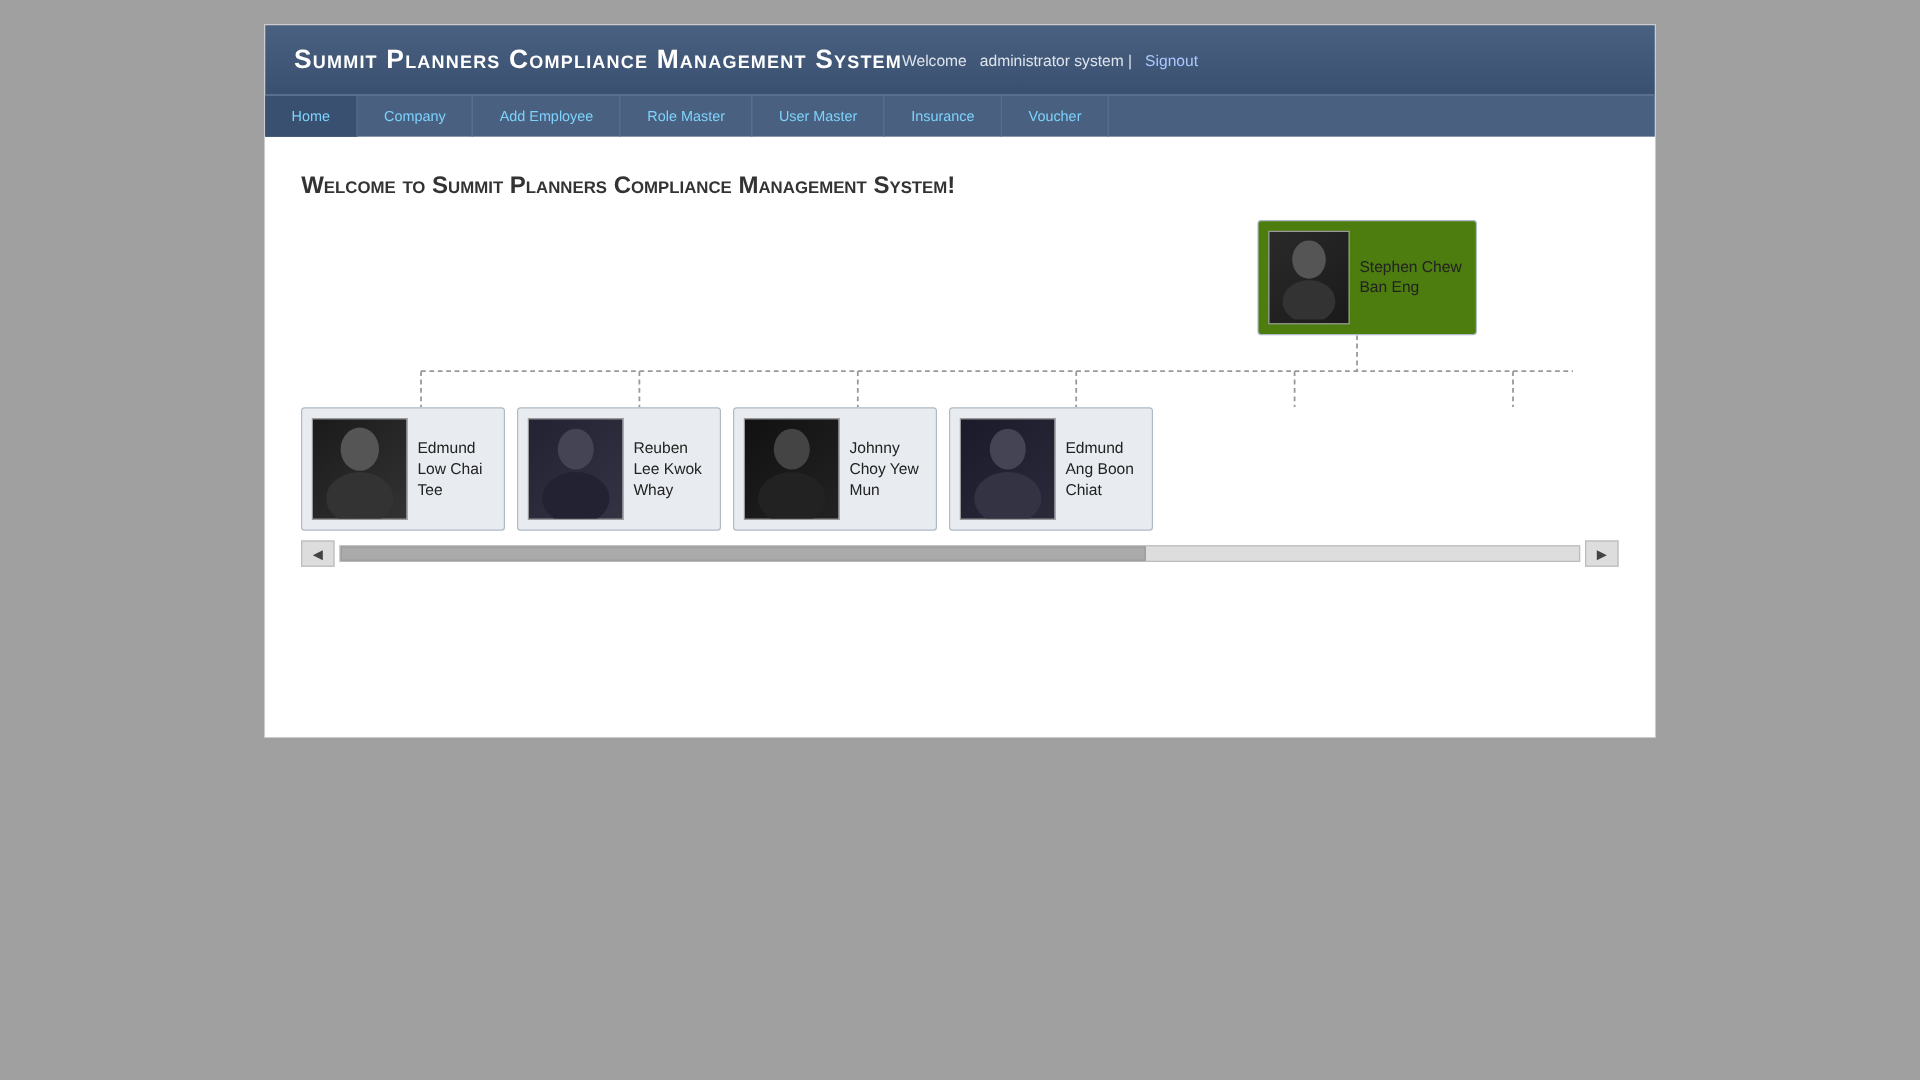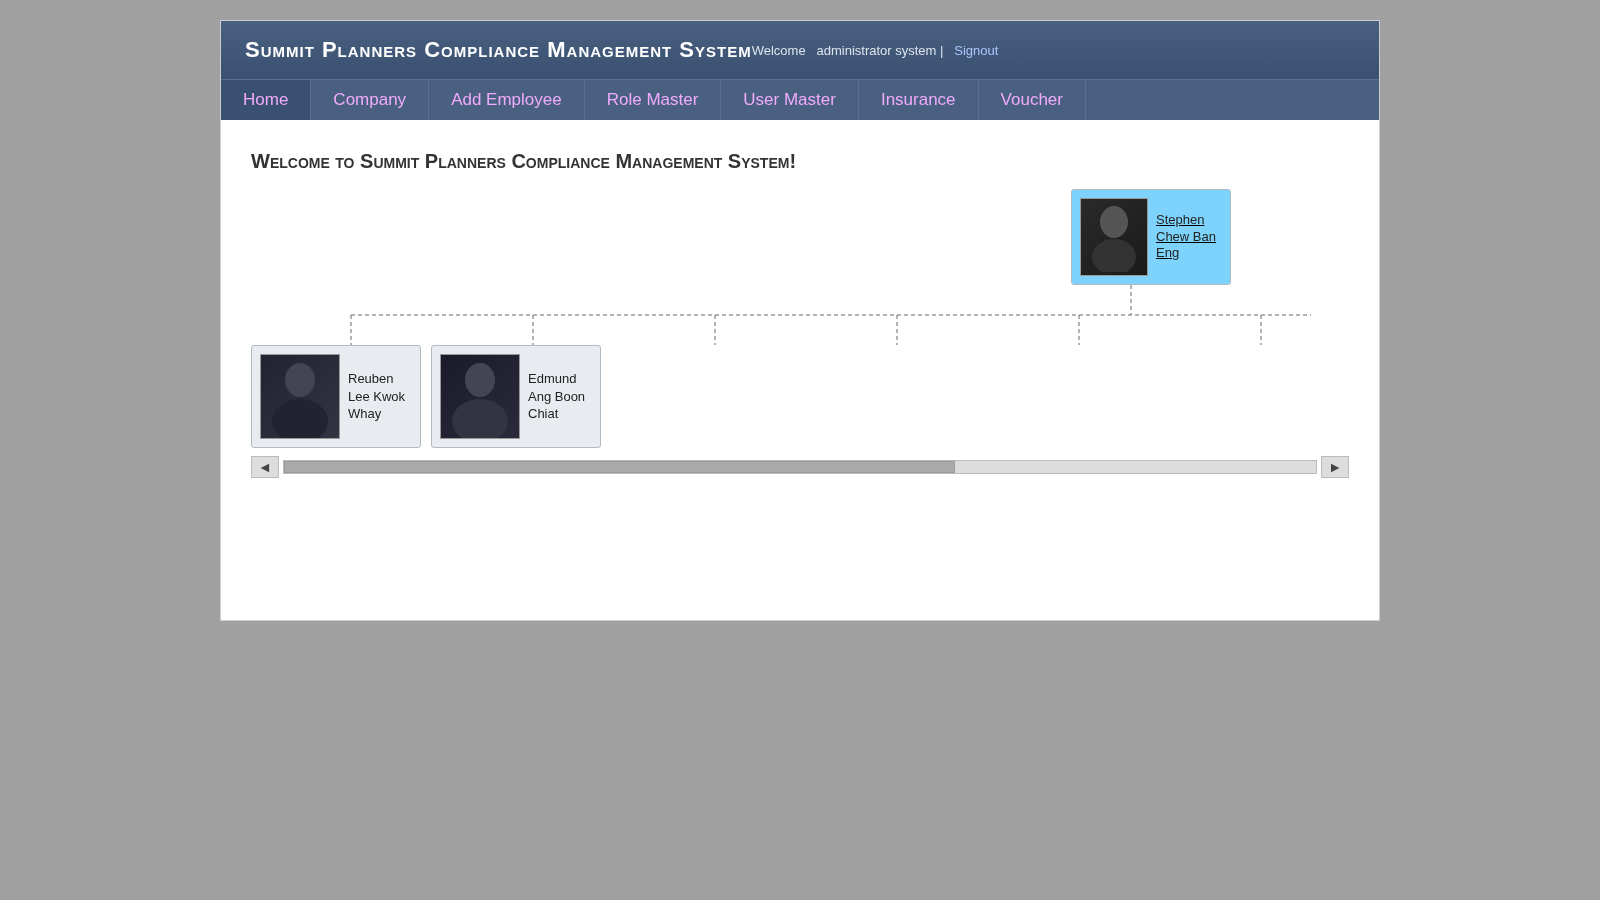--- a/index.html
+++ b/index.html
@@ -39,23 +39,23 @@
       color: #aac8ff;
       text-decoration: none;
     }
     .navbar {
       background: #4a6080;
       display: flex;
       padding: 0;
       border-top: 1px solid #5a7090;
     }
     .nav-item {
-      color: #f0abfc;
+      color: #7dd3fc;
       padding: 10px 22px;
-      font-size: 17px;
+      font-size: 12px;
       cursor: pointer;
       border-right: 1px solid #5a7090;
     }
     .nav-item:hover, .nav-item.active {
       background: #3a5070;
     }
     .content {
       background: #fff;
       padding: 30px 30px 40px 30px;
       min-height: 500px;
@@ -77,30 +77,29 @@
     }
     
     .top-level {
       display: flex;
       justify-content: flex-end;
       padding-right: 120px;
       margin-bottom: 0;
       position: relative;
     }
     .org-node {
-      background: #7dd3fc;
+      background: #4d7c0f;
       border: 1px solid #b0bac5;
       border-radius: 3px;
       padding: 8px;
       display: flex;
       align-items: center;
       gap: 8px;
-      width: 160px;
+      width: 183px;
       min-height: 90px;
-      text-decoration: underline;
     }
     .org-node-photo {
       width: 68px;
       height: 78px;
       background: #555;
       flex-shrink: 0;
       overflow: hidden;
       display: flex;
       align-items: center;
       justify-content: center;
@@ -268,31 +267,49 @@
           <line x1="100" y1="30" x2="100" y2="60" stroke="#999" stroke-width="1.5" stroke-dasharray="4,3"></line>
           <line x1="282" y1="30" x2="282" y2="60" stroke="#999" stroke-width="1.5" stroke-dasharray="4,3"></line>
           <line x1="464" y1="30" x2="464" y2="60" stroke="#999" stroke-width="1.5" stroke-dasharray="4,3"></line>
           <line x1="646" y1="30" x2="646" y2="60" stroke="#999" stroke-width="1.5" stroke-dasharray="4,3"></line>
           <line x1="828" y1="30" x2="828" y2="60" stroke="#999" stroke-width="1.5" stroke-dasharray="4,3"></line>
           <line x1="1010" y1="30" x2="1010" y2="60" stroke="#999" stroke-width="1.5" stroke-dasharray="4,3"></line>
         </svg>
 
         <div class="children-level">
 
+          <div class="child-node">
+            <div class="child-node-photo photo-edmund1">
+              <svg width="75" height="82" viewBox="0 0 75 82">
+                <ellipse cx="37" cy="24" rx="16" ry="18" fill="#555"></ellipse>
+                <ellipse cx="37" cy="65" rx="28" ry="22" fill="#333"></ellipse>
+              </svg>
+            </div>
+            <div class="child-node-name">Edmund Low Chai Tee</div>
+          </div>
 
           <div class="child-node">
             <div class="child-node-photo photo-reuben">
               <svg width="75" height="82" viewBox="0 0 75 82">
                 <ellipse cx="37" cy="24" rx="15" ry="17" fill="#445"></ellipse>
                 <ellipse cx="37" cy="65" rx="28" ry="22" fill="#223"></ellipse>
               </svg>
             </div>
             <div class="child-node-name">Reuben Lee Kwok Whay</div>
           </div>
 
+          <div class="child-node">
+            <div class="child-node-photo photo-johnny">
+              <svg width="75" height="82" viewBox="0 0 75 82">
+                <ellipse cx="37" cy="24" rx="15" ry="17" fill="#444"></ellipse>
+                <ellipse cx="37" cy="65" rx="28" ry="22" fill="#222"></ellipse>
+              </svg>
+            </div>
+            <div class="child-node-name">Johnny Choy Yew Mun</div>
+          </div>
 
 
           <div class="child-node">
             <div class="child-node-photo photo-edmund2">
               <svg width="75" height="82" viewBox="0 0 75 82">
                 <ellipse cx="37" cy="24" rx="15" ry="17" fill="#445"></ellipse>
                 <ellipse cx="37" cy="65" rx="28" ry="22" fill="#334"></ellipse>
               </svg>
             </div>
             <div class="child-node-name">Edmund Ang Boon Chiat</div>

